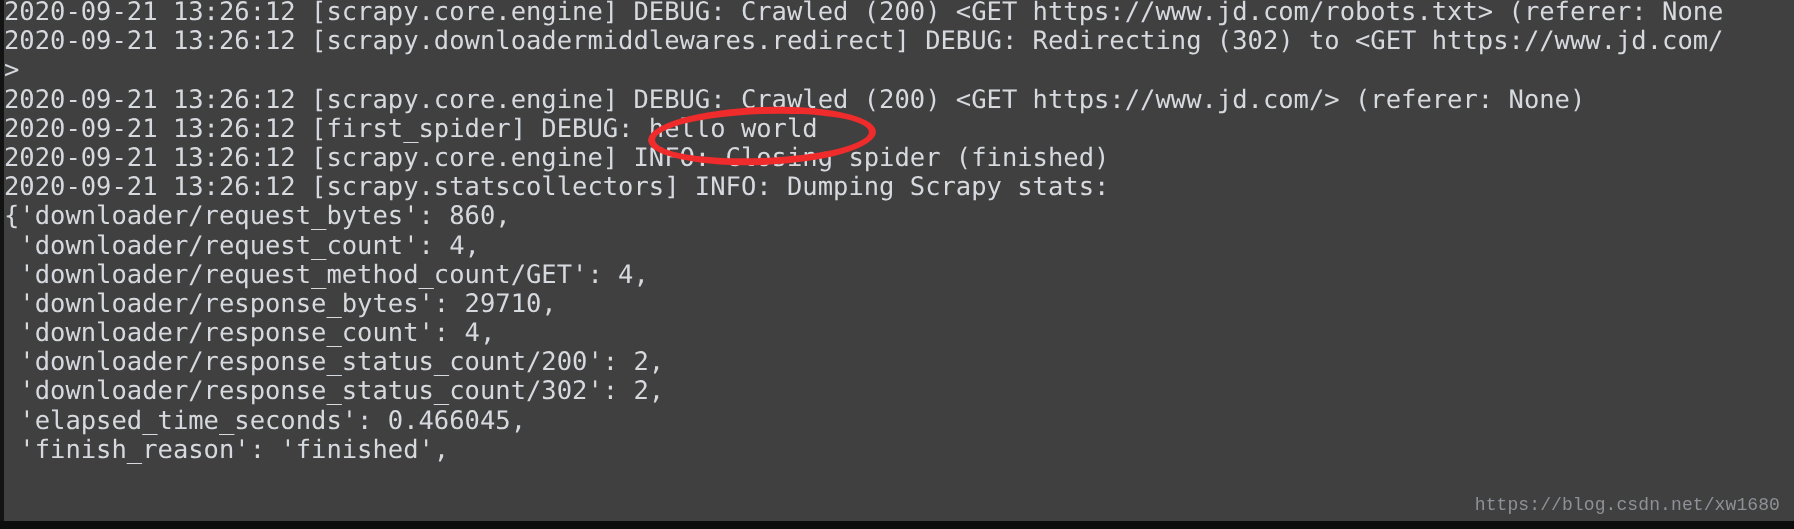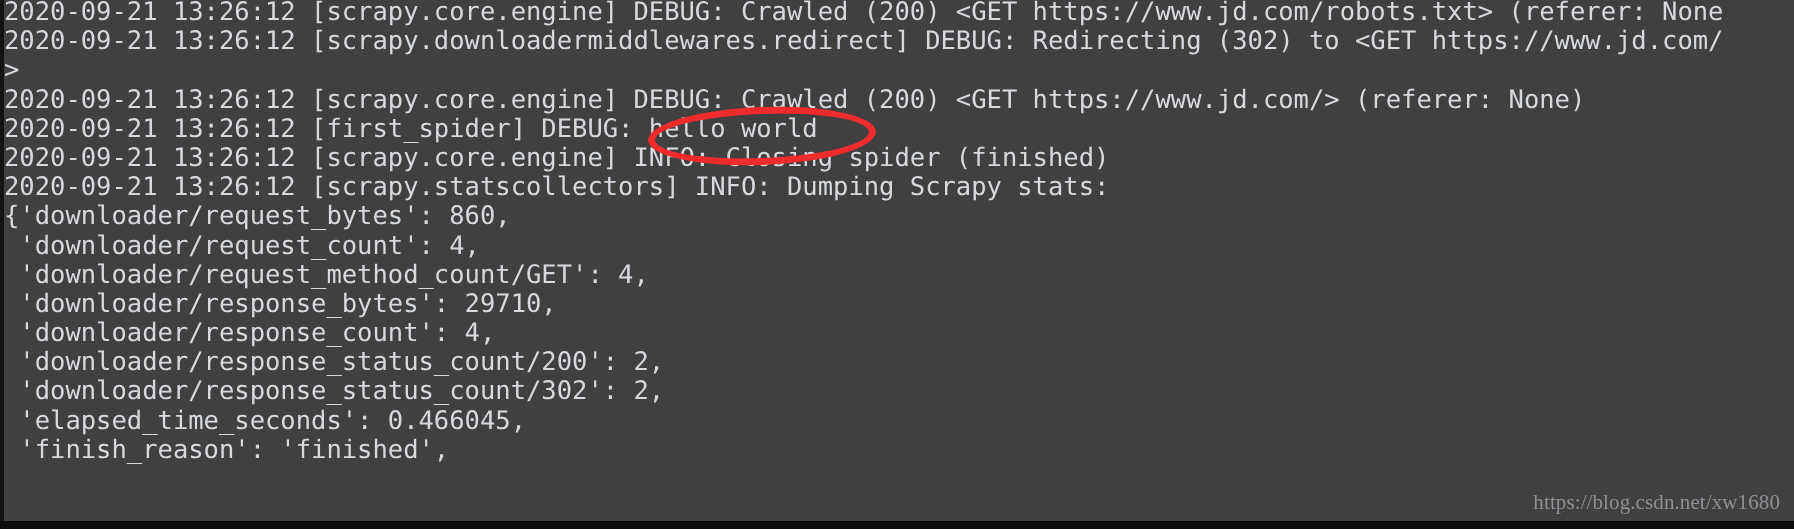--- a/index.html
+++ b/index.html
@@ -53,22 +53,22 @@
     border-radius: 50%;
     box-sizing: border-box;
     transform: rotate(-2.2deg);
     z-index: 2;
     pointer-events: none;
   }
   .watermark {
     position: absolute;
     right: 14px;
     bottom: 6px;
-    font-family: Liberation Serif, serif;
-    font-size: 21px;
+    font-family: Liberation Mono, monospace;
+    font-size: 18px;
     color: #8e9196;
     letter-spacing: 0.1px;
     z-index: 4;
     white-space: nowrap;
   }
 </style>
 </head>
 <body>
 
 <div id="terminal">

